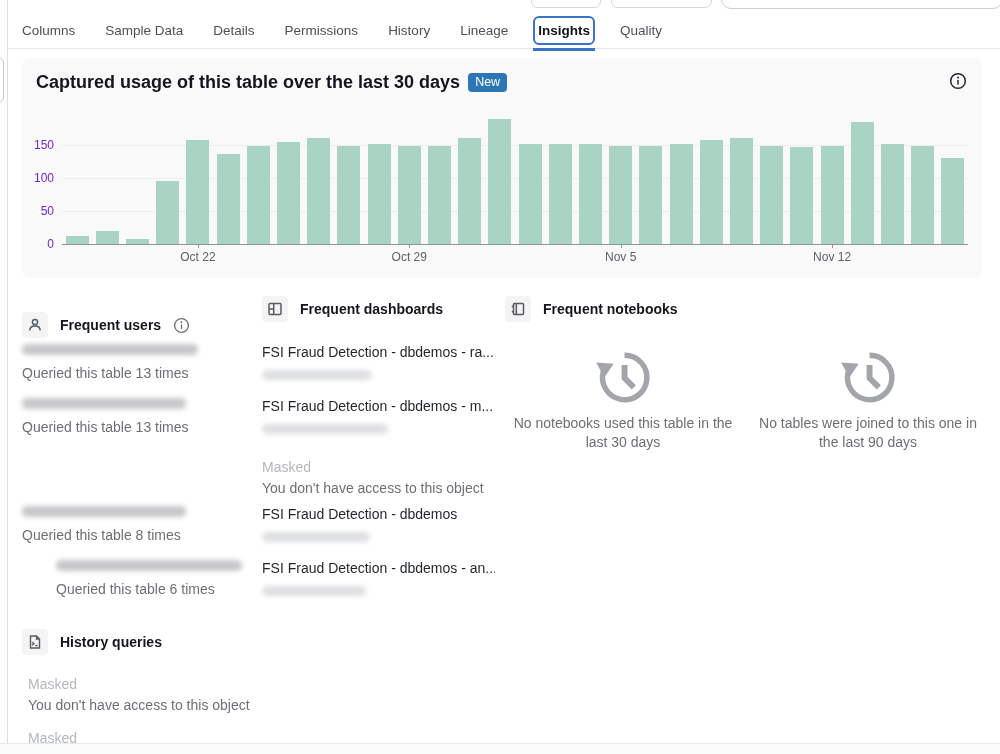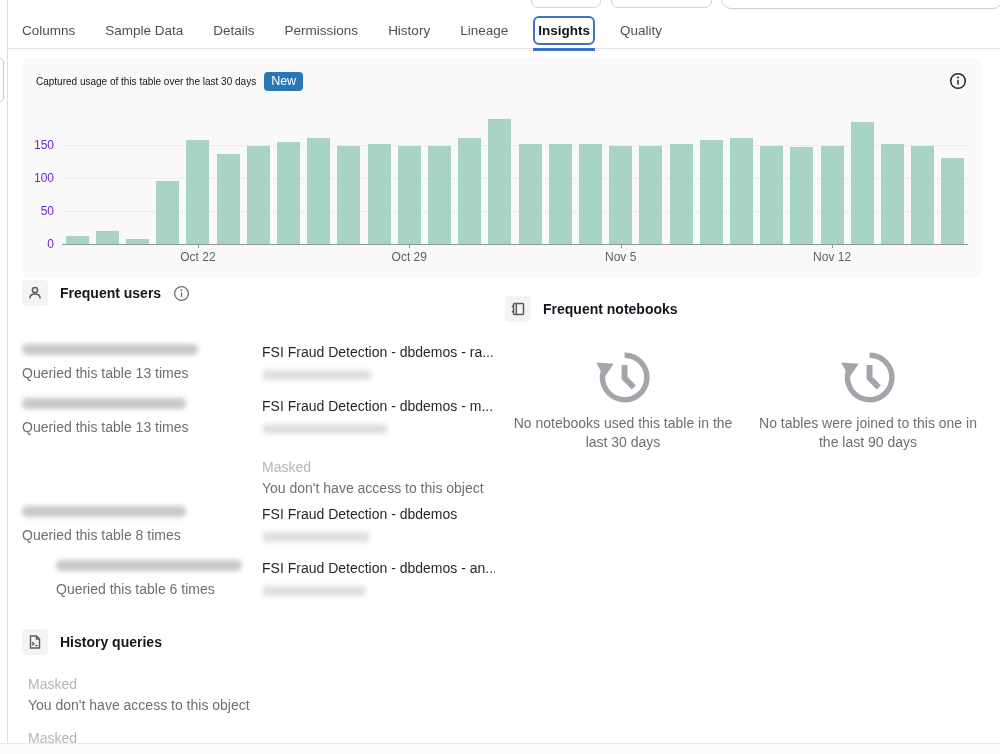--- a/index.html
+++ b/index.html
@@ -16,21 +16,21 @@
 
   
   .tabbar { position:absolute; left:8px; top:12px; width:992px; height:37px; border-bottom:1px solid #e4e7ea; display:flex; align-items:center; padding-left:12px; }
   .tab { position:relative; font-size:13.5px; color:#4b5157; margin-right:26px; padding:4px 2px; cursor:pointer; white-space:nowrap; }
   .tab.selected { color:#0e1419; font-weight:700; outline:2px solid #3b73c9; outline-offset:1px; border-radius:3px; }
   .tab.selected::after { content:""; position:absolute; left:-3px; right:-3px; bottom:-9px; height:3px; background:#3b73c9; }
 
   
   .usage-card { position:absolute; left:22px; top:58px; width:960px; height:220px; background:#f9f9f9; border-radius:8px; }
   .usage-head { position:absolute; left:14px; top:14px; display:flex; align-items:center; gap:8px; }
-  .usage-title { font-size:10px; font-weight:400; color:#11171d; }
+  .usage-title { font-size:18px; font-weight:700; color:#11171d; }
   .badge-new { background:#2d76b5; color:#fff; font-size:12.5px; padding:2px 7px 3px; border-radius:4px; }
   .card-info { position:absolute; right:15px; top:14px; width:18px; height:18px; cursor:pointer; }
 
   
   .plot { position:absolute; left:40px; top:57px; width:906px; height:129px; }
   .gridline { position:absolute; left:0; width:906px; height:1px; background:#ededed; }
   .axis-line { position:absolute; left:0; bottom:-1px; width:906px; height:1px; background:#8e959b; }
   .bar { position:absolute; bottom:0; background:#a9d3c3; }
   .ylab { position:absolute; width:32px; text-align:right; font-size:12px; color:#6d28d9; }
   .xlab { position:absolute; top:135px; transform:translateX(-50%); font-size:12px; color:#5c6268; white-space:nowrap; }
@@ -147,21 +147,21 @@
           <div class="xlab" style="left: 347.3px;">Oct 29</div>
           <div class="xtick" style="left: 347.3px;"></div>
           <div class="xlab" style="left: 558.7px;">Nov 5</div>
           <div class="xtick" style="left: 558.7px;"></div>
           <div class="xlab" style="left: 770.1px;">Nov 12</div>
           <div class="xtick" style="left: 770.1px;"></div>
         </div>
     </div>
   </div>
 
-  <div class="sec-head" style="left:22px; top:280px;">
+  <div class="sec-head" style="left:22px; top:312px;">
     <span class="icon-box">
       <svg width="16" height="16" viewBox="0 0 16 16">
           <circle cx="8" cy="5" r="2.6" fill="none" stroke="#565c62" stroke-width="1.5"></circle>
           <path d="M2.8 13.5 c0-3 2.3-4.6 5.2-4.6 s5.2 1.6 5.2 4.6" fill="none" stroke="#565c62" stroke-width="1.5"></path>
         </svg>
     </span>
     <span class="sec-title">Frequent users</span>
     <span>
       <svg width="17" height="17" viewBox="0 0 18 18">
           <circle cx="9" cy="9" r="7.3" fill="none" stroke="#6b7075" stroke-width="1.4"></circle>
@@ -181,20 +181,30 @@
   </div>
   <div class="u-item" style="left:22px; top:506px;">
     <div class="mask-bar" style="width:164px;"></div>
     <div class="u-detail">Queried this table 8 times</div>
   </div>
   <div class="u-item" style="left:22px; top:560px;margin-left:34px;">
     <div class="mask-bar" style="width:186px;"></div>
     <div class="u-detail">Queried this table 6 times</div>
   </div>
 
+  <div class="sec-head" style="left:262px; top:296px;">
+    <span class="icon-box">
+      <svg width="16" height="16" viewBox="0 0 16 16">
+          <rect x="2" y="2.5" width="12" height="11" rx="1" fill="none" stroke="#565c62" stroke-width="1.5"></rect>
+          <line x1="6.7" y1="2.5" x2="6.7" y2="13.5" stroke="#565c62" stroke-width="1.5"></line>
+          <line x1="2" y1="8" x2="6.7" y2="8" stroke="#565c62" stroke-width="1.5"></line>
+        </svg>
+    </span>
+    <span class="sec-title">Frequent dashboards</span>
+  </div>
 
   <div class="d-item" style="left:262px; top:344px;">
     <div class="d-title">FSI Fraud Detection - dbdemos - ra...</div>
     <div class="d-sub">
         <div class="mask-bar light" style="width:110px;"></div>
       </div>
   </div>
   <div class="d-item" style="left:262px; top:398px;">
     <div class="d-title">FSI Fraud Detection - dbdemos - m...</div>
     <div class="d-sub">

